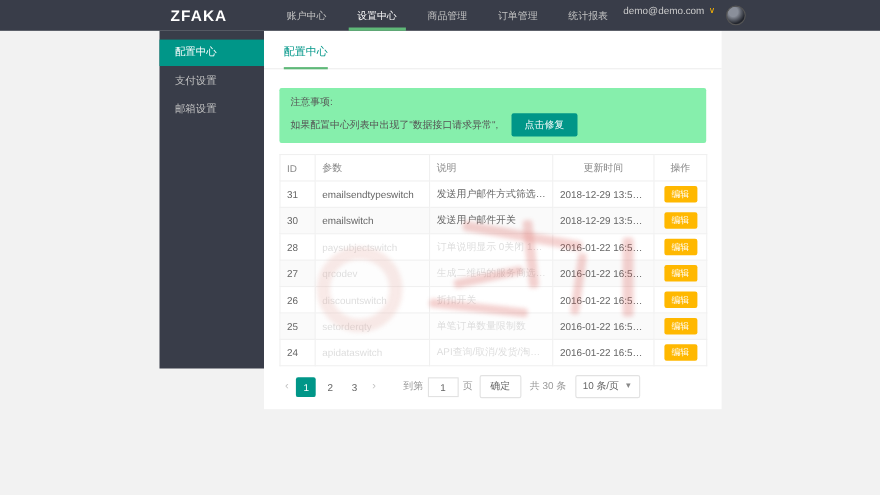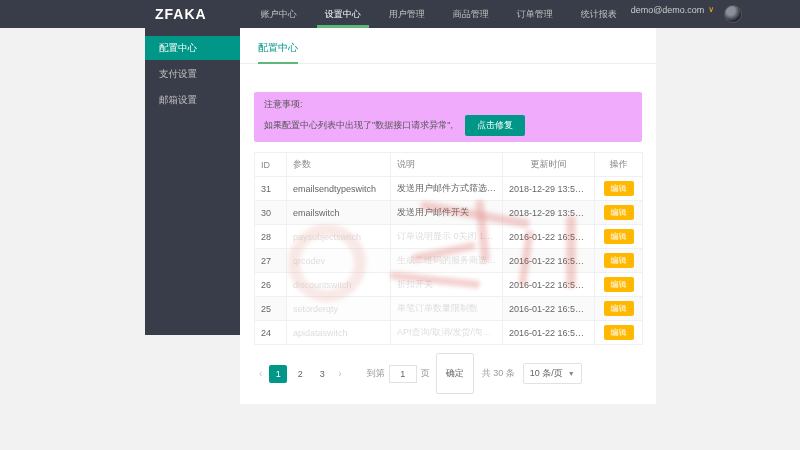--- a/index.html
+++ b/index.html
@@ -50,21 +50,21 @@
   .card {
     position:absolute; left:240px; top:28px; width:416px; min-height:294px;
     background:#fff; z-index:3; padding-bottom:10px;
   }
   .tabs { padding:9px 18px 0; border-bottom:1px solid #eee; }
   .tab {
     display:inline-block; color:#009688; font-size:10px; padding-bottom:7px;
     border-bottom:2px solid #5FB878; margin-bottom:-1px; cursor:pointer;
   }
   .notice {
-    margin:28px 14px 10px; background:#f0abfc; border-radius:2px;
+    margin:17px 14px 10px; background:#86efac; border-radius:2px;
     padding:6px 10px; font-size:9px; color:#555;
   }
   .notice-row { display:flex; align-items:center; margin-top:4px; }
   .fix-btn {
     margin-left:12px; background:#009688; color:#fff; border:none; cursor:pointer;
     font-size:9px; padding:4px 12px; border-radius:2px;
     font-family:inherit;
   }
   
   table {
@@ -113,21 +113,21 @@
   }
   .page-btn.active { background:#009688; color:#fff; cursor:default; }
   .jump-label { margin:0 4px 0 20px; color:#999; }
   .jump-input {
     width:28px; height:18px; border:1px solid #e2e2e2; text-align:center;
     font-size:9px; color:#666; font-family:inherit; background:#fff;
   }
   .jump-suffix { margin:0 6px 0 4px; color:#999; }
   .confirm-btn {
     border:1px solid #e2e2e2; background:#fff; color:#666; cursor:pointer;
-    font-size:9px; padding:13px 9px; border-radius:2px; font-family:inherit;
+    font-size:9px; padding:3px 9px; border-radius:2px; font-family:inherit;
   }
   .total { margin:0 8px; color:#999; }
   .per-page {
     border:1px solid #e2e2e2; background:#fff; padding:3px 6px; cursor:pointer;
     display:flex; align-items:center; border-radius:2px; color:#666;
   }
   .per-page .dd { margin-left:5px; font-size:7px; color:#888; }
   
   .footer {
     position:absolute; left:0; top:337px; width:800px; text-align:center;
@@ -135,21 +135,20 @@
   }
 </style>
 </head>
 <body>
 
 <header class="navbar">
   <div class="logo">ZFAKA</div>
   <nav class="nav-items">
     <div class="nav-item">账户中心</div>
     <div class="nav-item active">设置中心</div>
-    <div class="nav-item">用户管理</div>
     <div class="nav-item">商品管理</div>
     <div class="nav-item">订单管理</div>
     <div class="nav-item">统计报表</div>
   </nav>
   <div class="nav-user">
     <span class="user-email">demo@demo.com</span>
     <span class="caret">∨</span>
     <span class="avatar"></span>
   </div>
 </header>

